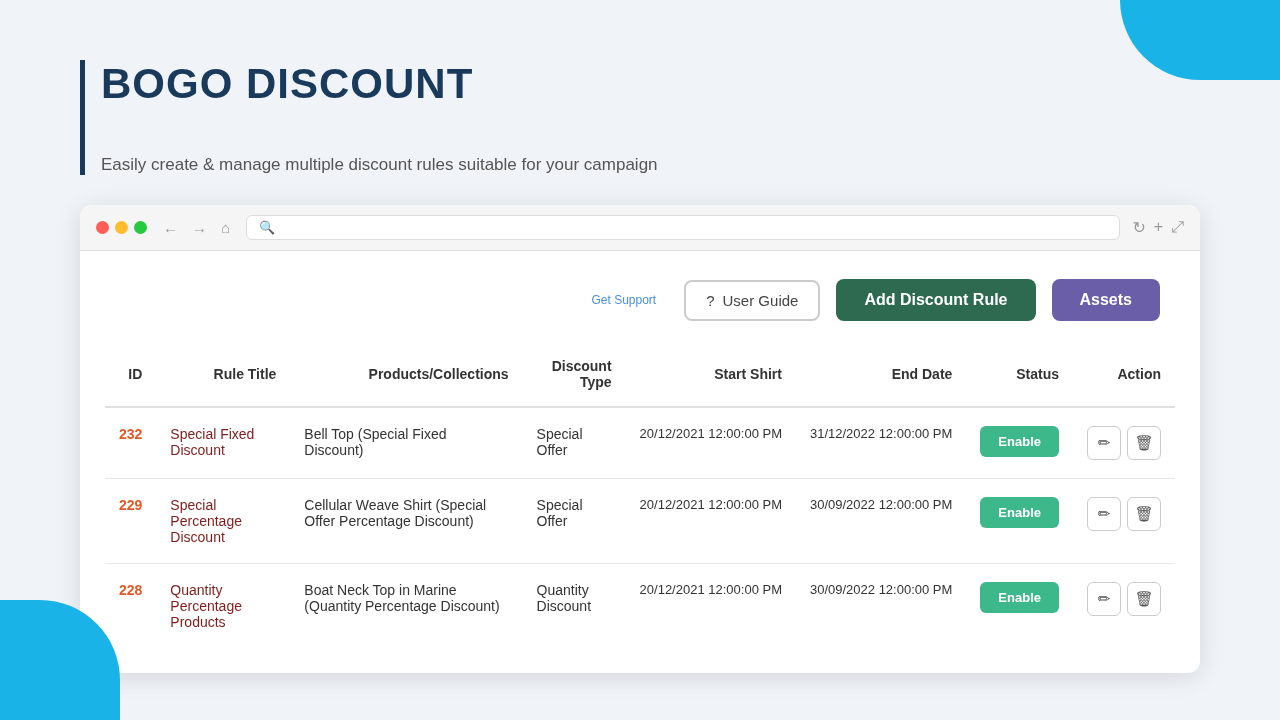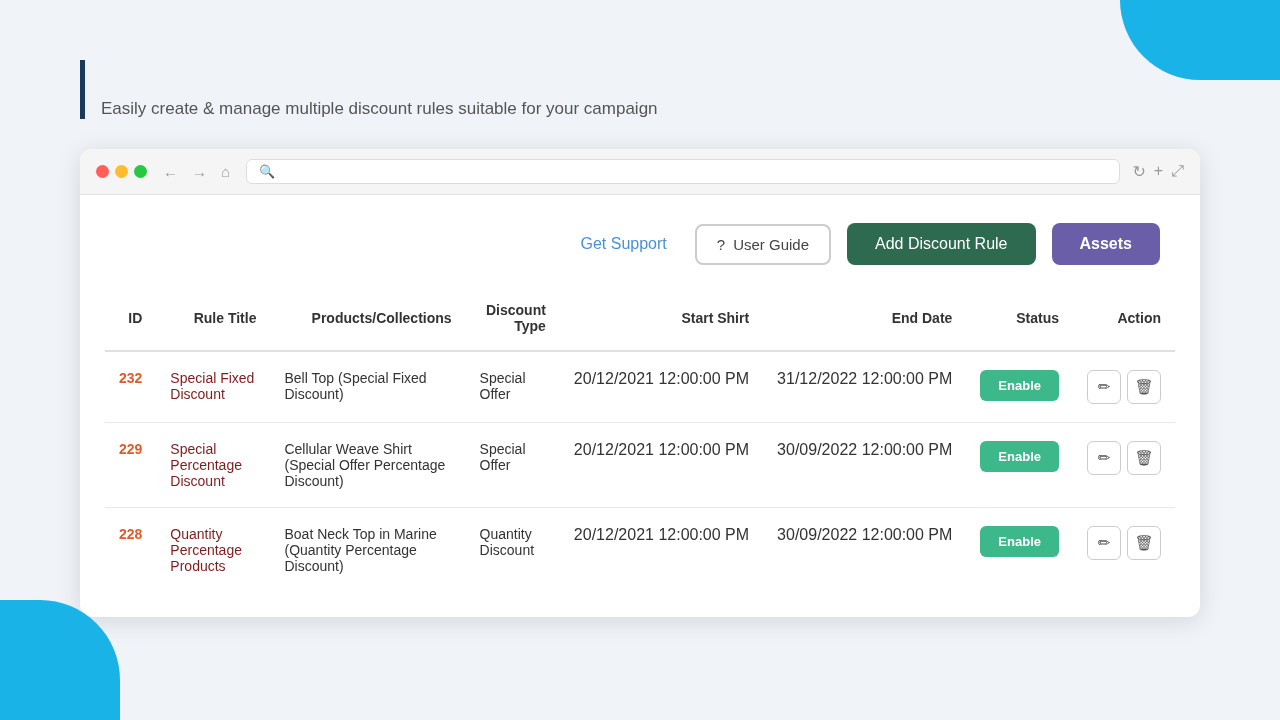--- a/index.html
+++ b/index.html
@@ -118,21 +118,21 @@
       display: flex;
       justify-content: flex-end;
       align-items: center;
       padding: 28px 40px 20px 40px;
       gap: 16px;
     }
     .btn-get-support {
       background: transparent;
       border: none;
       color: #4a90d9;
-      font-size: 16px;
+      font-size: 12px;
       font-weight: 500;
       cursor: pointer;
       padding: 8px 12px;
     }
     .btn-user-guide {
       background: #fff;
       border: 2px solid #ccc;
       border-radius: 8px;
       color: #444;
       font-size: 15px;
@@ -142,21 +142,21 @@
       display: flex;
       align-items: center;
       gap: 8px;
     }
     .btn-add-discount {
       background: #2d6a4f;
       border: none;
       border-radius: 8px;
       color: #fff;
       font-size: 16px;
-      font-weight: 400;
+      font-weight: 700;
       cursor: pointer;
       padding: 12px 28px;
     }
     .btn-assets {
       background: #6b5ea8;
       border: none;
       border-radius: 8px;
       color: #fff;
       font-size: 16px;
       font-weight: 600;
@@ -202,21 +202,21 @@
       color: #e05a2b;
       font-weight: 600;
     }
     .rule-title {
       font-weight: 500;
       color: #7f1d1d;
       margin-top: 30px;
     }
     .date-cell {
       white-space: nowrap;
-      font-size: 16px;
+      font-size: 13px;
     }
     .btn-enable {
       background: #3db88a;
       border: none;
       border-radius: 6px;
       color: #fff;
       font-size: 13px;
       font-weight: 600;
       padding: 8px 18px;
       cursor: pointer;
@@ -253,20 +253,21 @@
     }
   </style>
 </head>
 <body>
 
 <div class="blob-top-right"></div>
 <div class="blob-bottom-left"></div>
 
 <div class="header-section">
   <div class="header-border">
+    <h1 class="page-title">BOGO DISCOUNT</h1>
     <p class="page-subtitle">Easily create &amp; manage multiple discount rules suitable for your campaign</p>
   </div>
 </div>
 
 <div class="browser-window">
 
   <div class="browser-bar">
     <div class="browser-dots">
       <div class="dot dot-red"></div>
       <div class="dot dot-yellow"></div>

